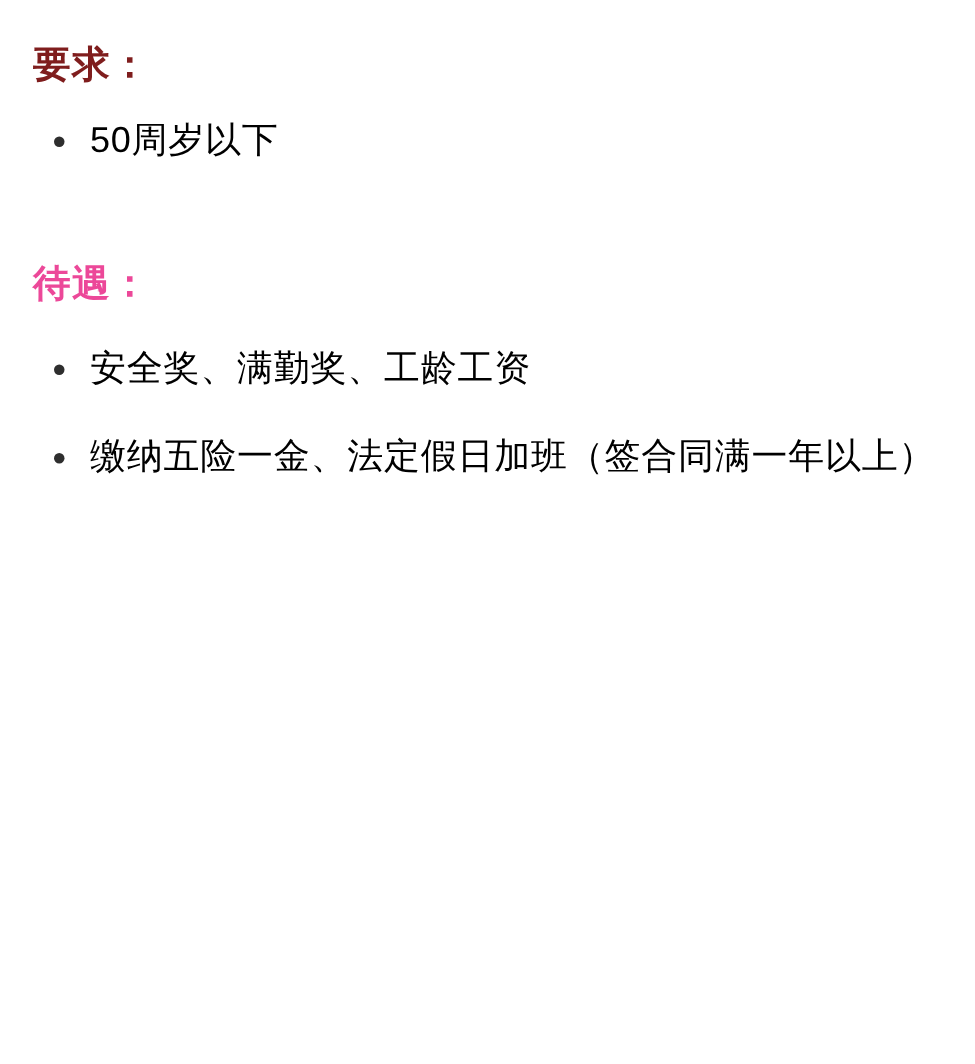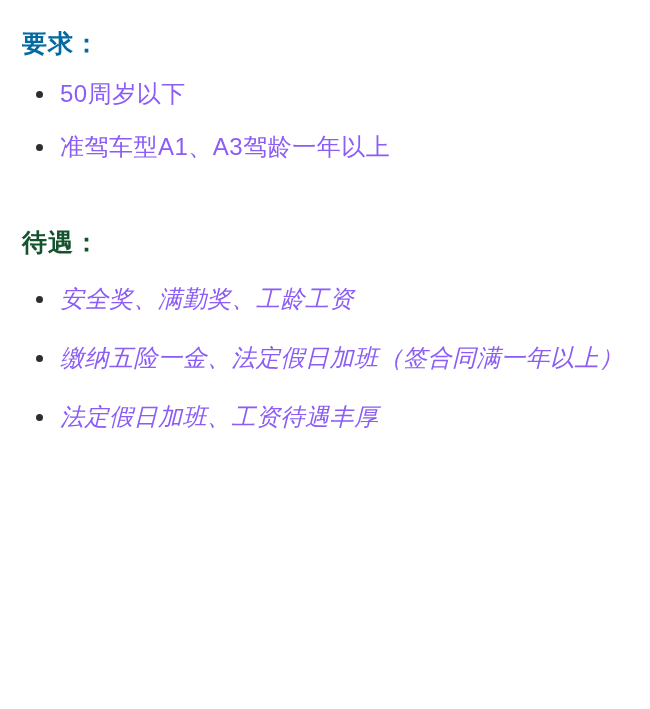--- a/index.html
+++ b/index.html
@@ -24,33 +24,33 @@
   .section {
     margin: 0 0 0 0;
   }
   .section-heading {
     font-size: 25px;
     font-weight: bold;
     letter-spacing: 1px;
     margin: 0 0 6px 0;
     line-height: 1.4;
   }
-  .heading-blue { color: #0369a1; }
-  .heading-red  { color: #14532d; }
+  .heading-blue { color: #7f1d1d; }
+  .heading-red  { color: #ec4899; }
 
   ul.items {
     list-style: none;
     margin: 0;
     padding: 0;
   }
   ul.items li {
     position: relative;
     font-size: 24px;
     line-height: 1.62;
-    color: #8b5cf6;
+    color: #000000;
     padding: 0 0 0 38px;
     margin: 14px 0 14px 0;
     letter-spacing: 0.5px;
   }
   ul.items li::before {
     content: "";
     position: absolute;
     left: 14px;
     top: 16px;
     width: 7px;
@@ -59,40 +59,37 @@
     background: #2e2e2e;
   }
   .gap-block {
     height: 44px;
   }
   .second-section {
     margin-top: 0;
   }
   .second-section ul.items li {
     margin: 20px 0 20px 0;
-    font-style: italic;
   }
 </style>
 </head>
 <body>
 
 <div class="page">
 
   <div class="section">
     <div class="section-heading heading-blue">要求：</div>
     <ul class="items">
       <li>50周岁以下</li>
-      <li>准驾车型A1、A3驾龄一年以上</li>
     </ul>
   </div>
 
   <div class="gap-block"></div>
 
   <div class="section second-section">
     <div class="section-heading heading-red">待遇：</div>
     <ul class="items">
       <li>安全奖、满勤奖、工龄工资</li>
       <li>缴纳五险一金、法定假日加班（签合同满一年以上）</li>
-      <li>法定假日加班、工资待遇丰厚</li>
     </ul>
   </div>
 
 </div>
 
 </body></html>

